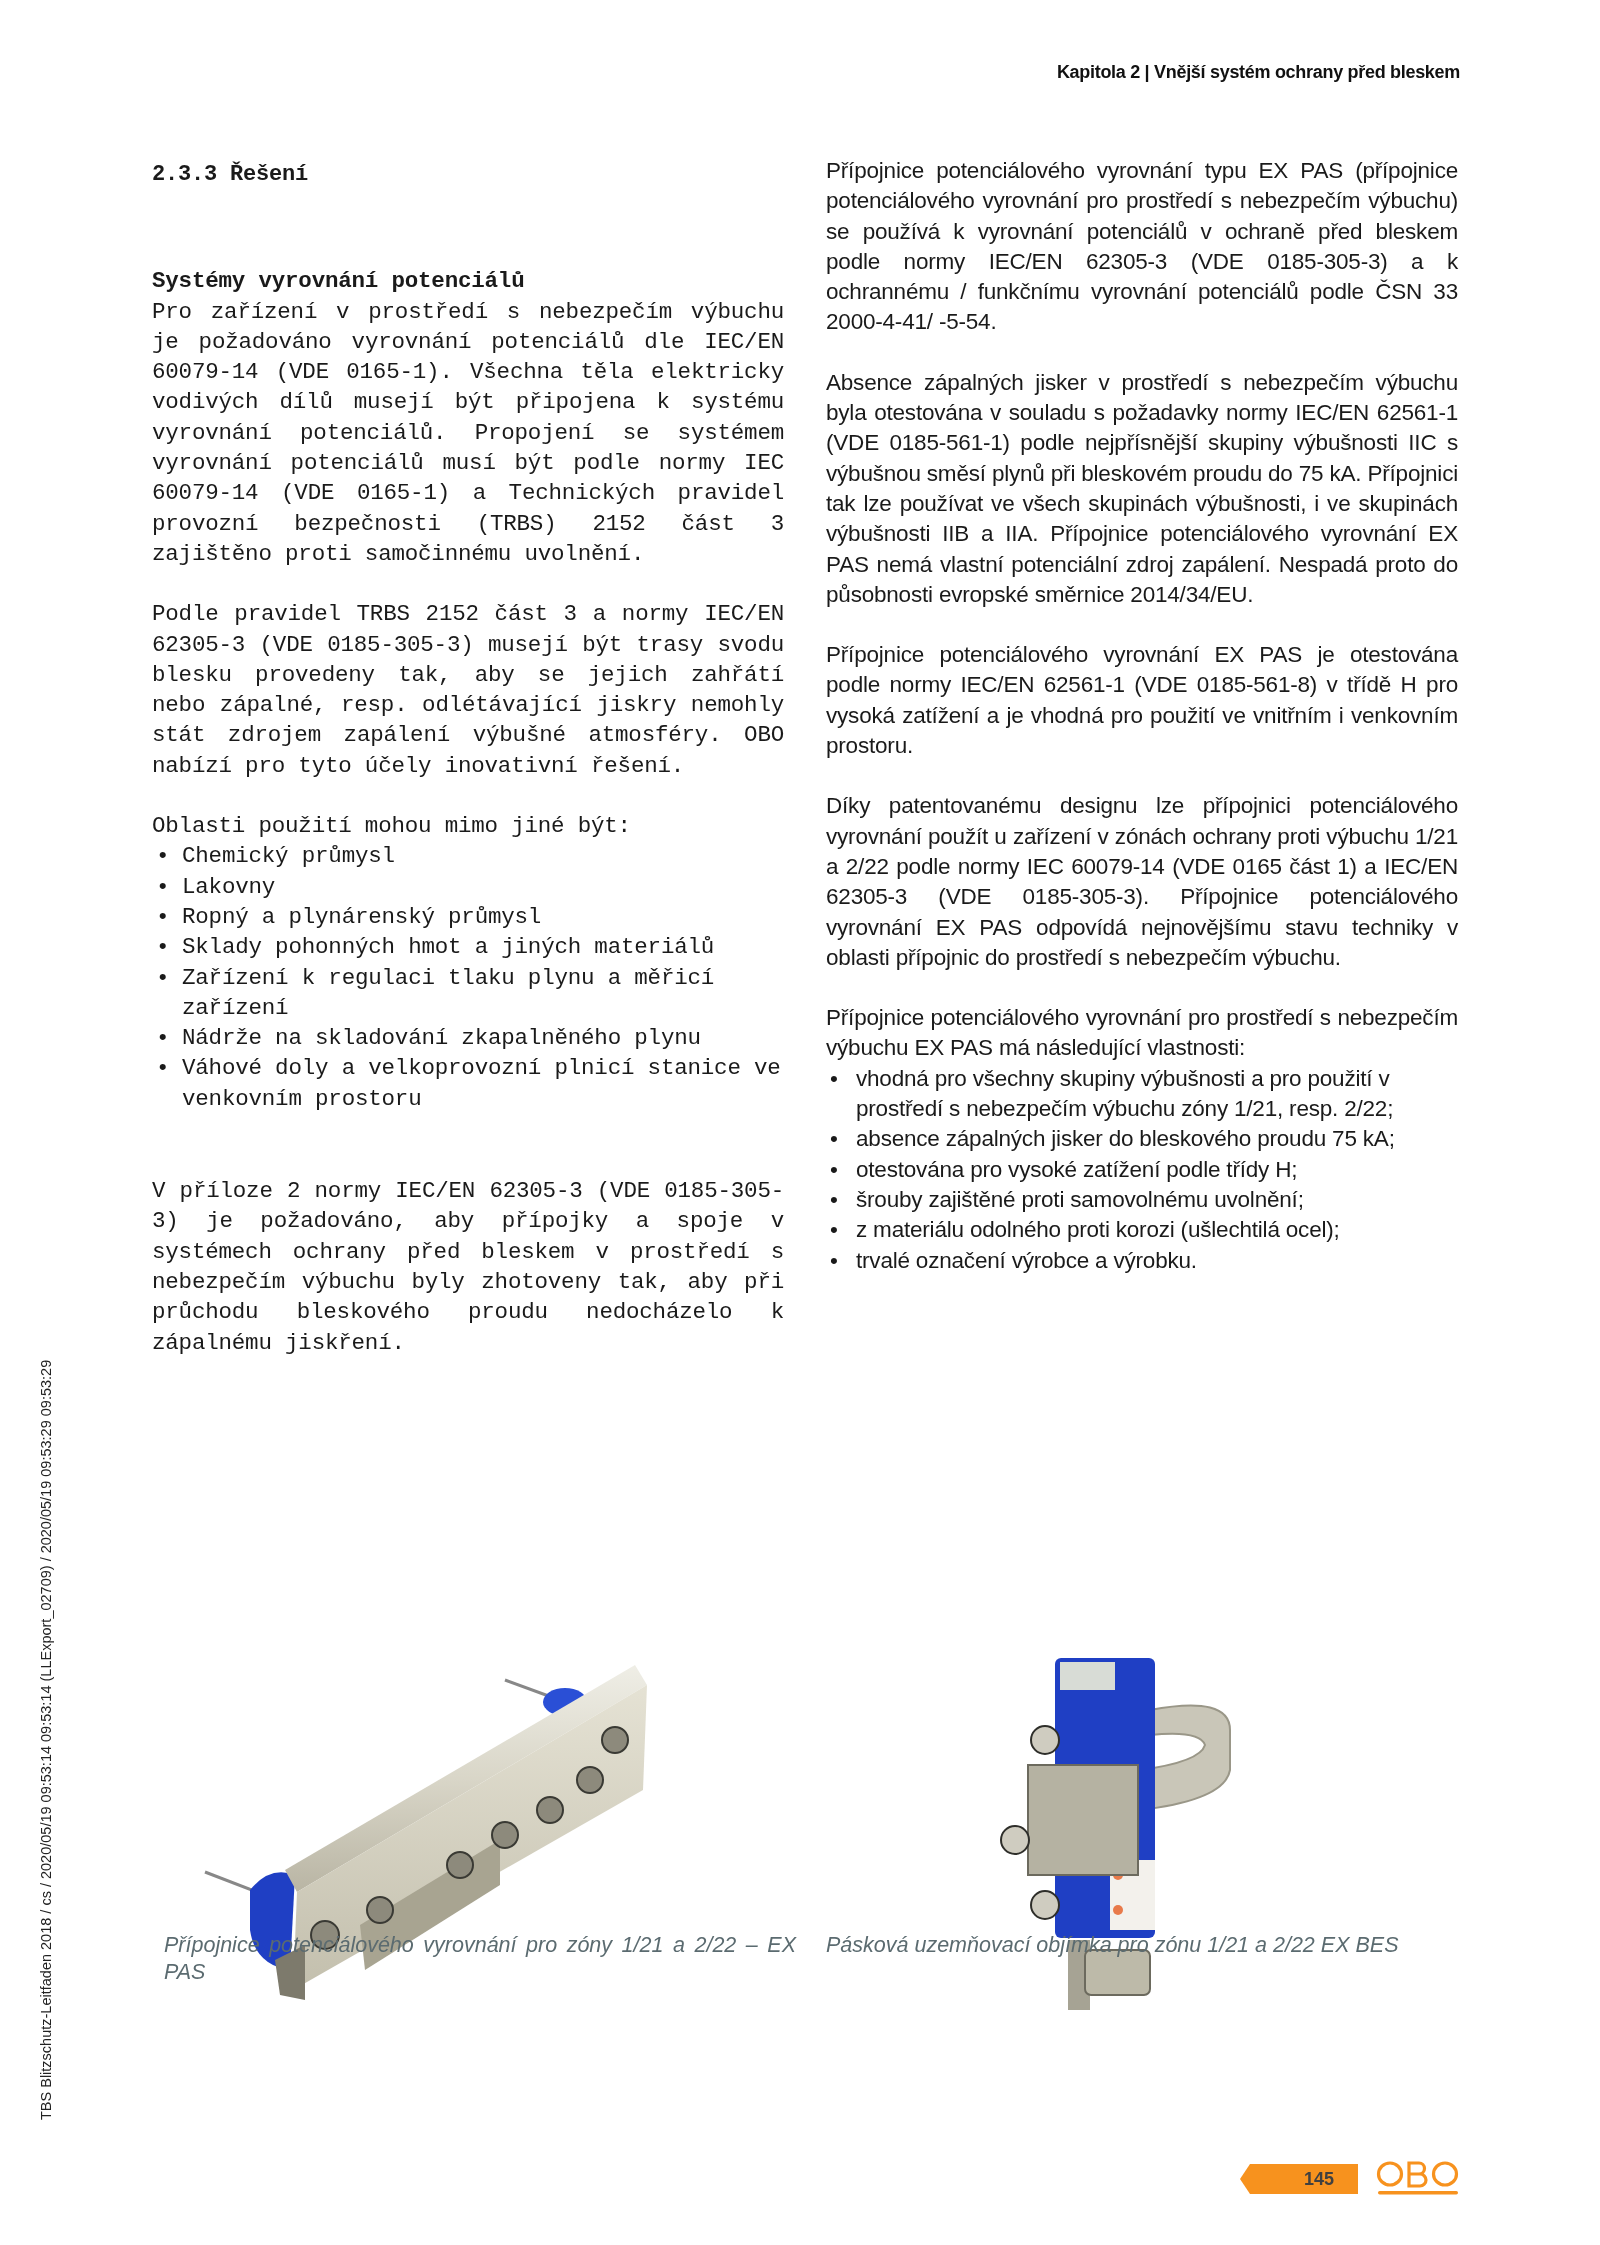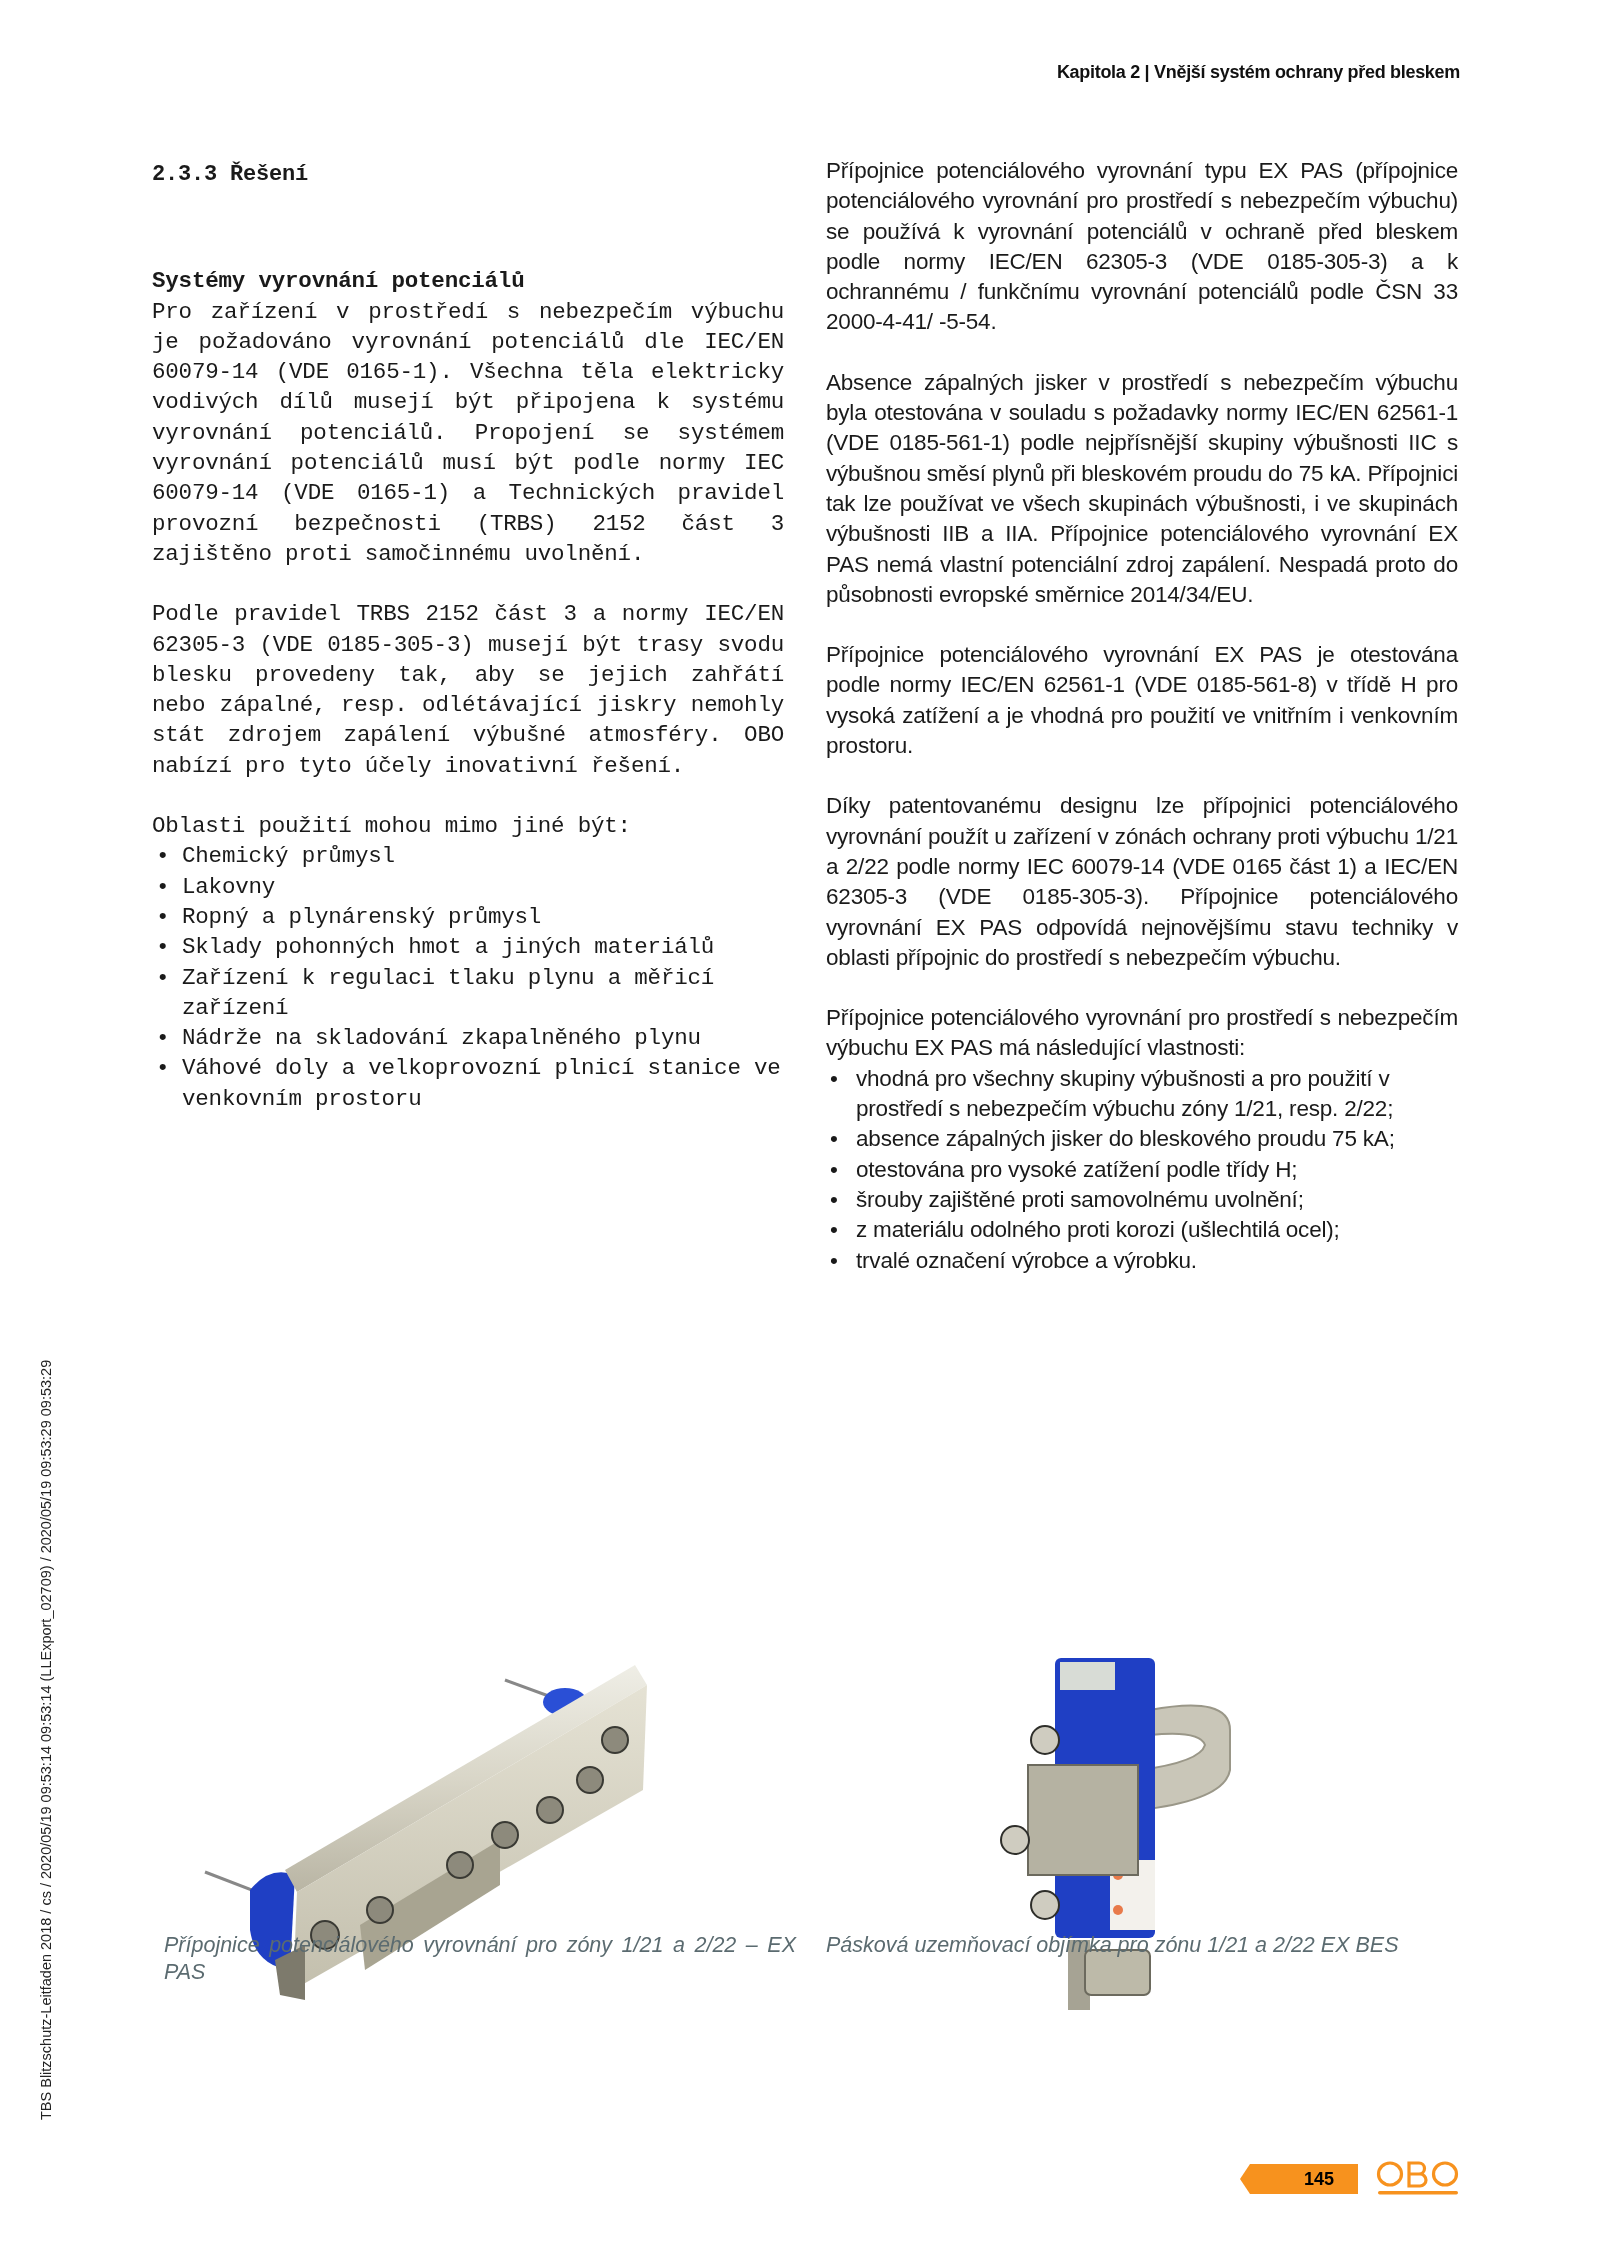--- a/index.html
+++ b/index.html
@@ -25,21 +25,21 @@
   .caption { position:absolute; top:1932px; width:632px; font-style:italic; font-size:21.5px;
              line-height:27px; color:#5b6b70; text-align:justify; }
   .cap-left { left:164px; }
   .cap-right { left:826px; }
   .sidebar-meta { position:absolute; left:38px; top:2120px; transform-origin:left top;
                   transform:rotate(-90deg); font-size:14.5px; white-space:nowrap; color:#222; }
   .footer { position:absolute; top:2164px; left:1240px; height:30px; }
   .page-badge { position:absolute; left:0; top:0; width:118px; height:30px; background:#f7921e;
                 clip-path:polygon(10px 0, 100% 0, 100% 100%, 10px 100%, 0 50%);
                 font-weight:bold; font-size:18px; line-height:30px; text-align:right;
-                padding-right:24px; box-sizing:border-box; color:#000000; }
+                padding-right:24px; box-sizing:border-box; color:#404040; }
   .logo { position:absolute; left:136px; top:-4px; width:84px; height:38px; }
 </style>
 </head>
 <body>
 
 <div class="header">Kapitola 2 | Vnější systém ochrany před bleskem</div>
 
 <div class="col col-left">
   <div class="section-title">2.3.3 Řešení</div>
   <div class="subhead">Systémy vyrovnání potenciálů</div>
@@ -48,20 +48,21 @@
   <p class="p-tight">Oblasti použití mohou mimo jiné být:</p>
   <ul>
     <li>Chemický průmysl</li>
     <li>Lakovny</li>
     <li>Ropný a plynárenský průmysl</li>
     <li>Sklady pohonných hmot a jiných materiálů</li>
     <li>Zařízení k regulaci tlaku plynu a měřicí zařízení</li>
     <li>Nádrže na skladování zkapalněného plynu</li>
     <li>Váhové doly a velkoprovozní plnicí stanice ve venkovním prostoru</li>
   </ul>
+  <p class="gap-lg">V příloze 2 normy IEC/EN 62305-3 (VDE 0185-305-3) je požadováno, aby přípojky a spoje v systémech ochrany před bleskem v prostředí s nebezpečím výbuchu byly zhotoveny tak, aby při průchodu bleskového proudu nedocházelo k zápalnému jiskření.</p>
 </div>
 
 <div class="col col-right">
   <p>Přípojnice potenciálového vyrovnání typu EX PAS (přípojnice potenciálového vyrovnání pro prostředí s nebezpečím výbuchu) se používá k vyrovnání potenciálů v ochraně před bleskem podle normy IEC/EN 62305-3 (VDE 0185-305-3) a k ochrannému / funkčnímu vyrovnání potenciálů podle ČSN 33 2000-4-41/ -5-54.</p>
   <p>Absence zápalných jisker v prostředí s nebezpečím výbuchu byla otestována v souladu s požadavky normy IEC/EN 62561-1 (VDE 0185-561-1) podle nejpřísnější skupiny výbušnosti IIC s výbušnou směsí plynů při bleskovém proudu do 75 kA. Přípojnici tak lze používat ve všech skupinách výbušnosti, i ve skupinách výbušnosti IIB a IIA. Přípojnice potenciálového vyrovnání EX PAS nemá vlastní potenciální zdroj zapálení. Nespadá proto do působnosti evropské směrnice 2014/34/EU.</p>
   <p>Přípojnice potenciálového vyrovnání EX PAS je otestována podle normy IEC/EN 62561-1 (VDE 0185-561-8) v třídě H pro vysoká zatížení a je vhodná pro použití ve vnitřním i venkovním prostoru.</p>
   <p>Díky patentovanému designu lze přípojnici potenciálového vyrovnání použít u zařízení v zónách ochrany proti výbuchu 1/21 a 2/22 podle normy IEC 60079-14 (VDE 0165 část 1) a  IEC/EN 62305-3 (VDE 0185-305-3). Přípojnice potenciálového vyrovnání EX PAS odpovídá nejnovějšímu stavu techniky v oblasti přípojnic do prostředí s nebezpečím výbuchu.</p>
   <p class="p-tight">Přípojnice potenciálového vyrovnání pro prostředí s nebezpečím výbuchu EX PAS má následující vlastnosti:</p>
   <ul>
     <li>vhodná pro všechny skupiny výbušnosti a pro použití v prostředí s nebezpečím výbuchu zóny 1/21, resp. 2/22;</li>

